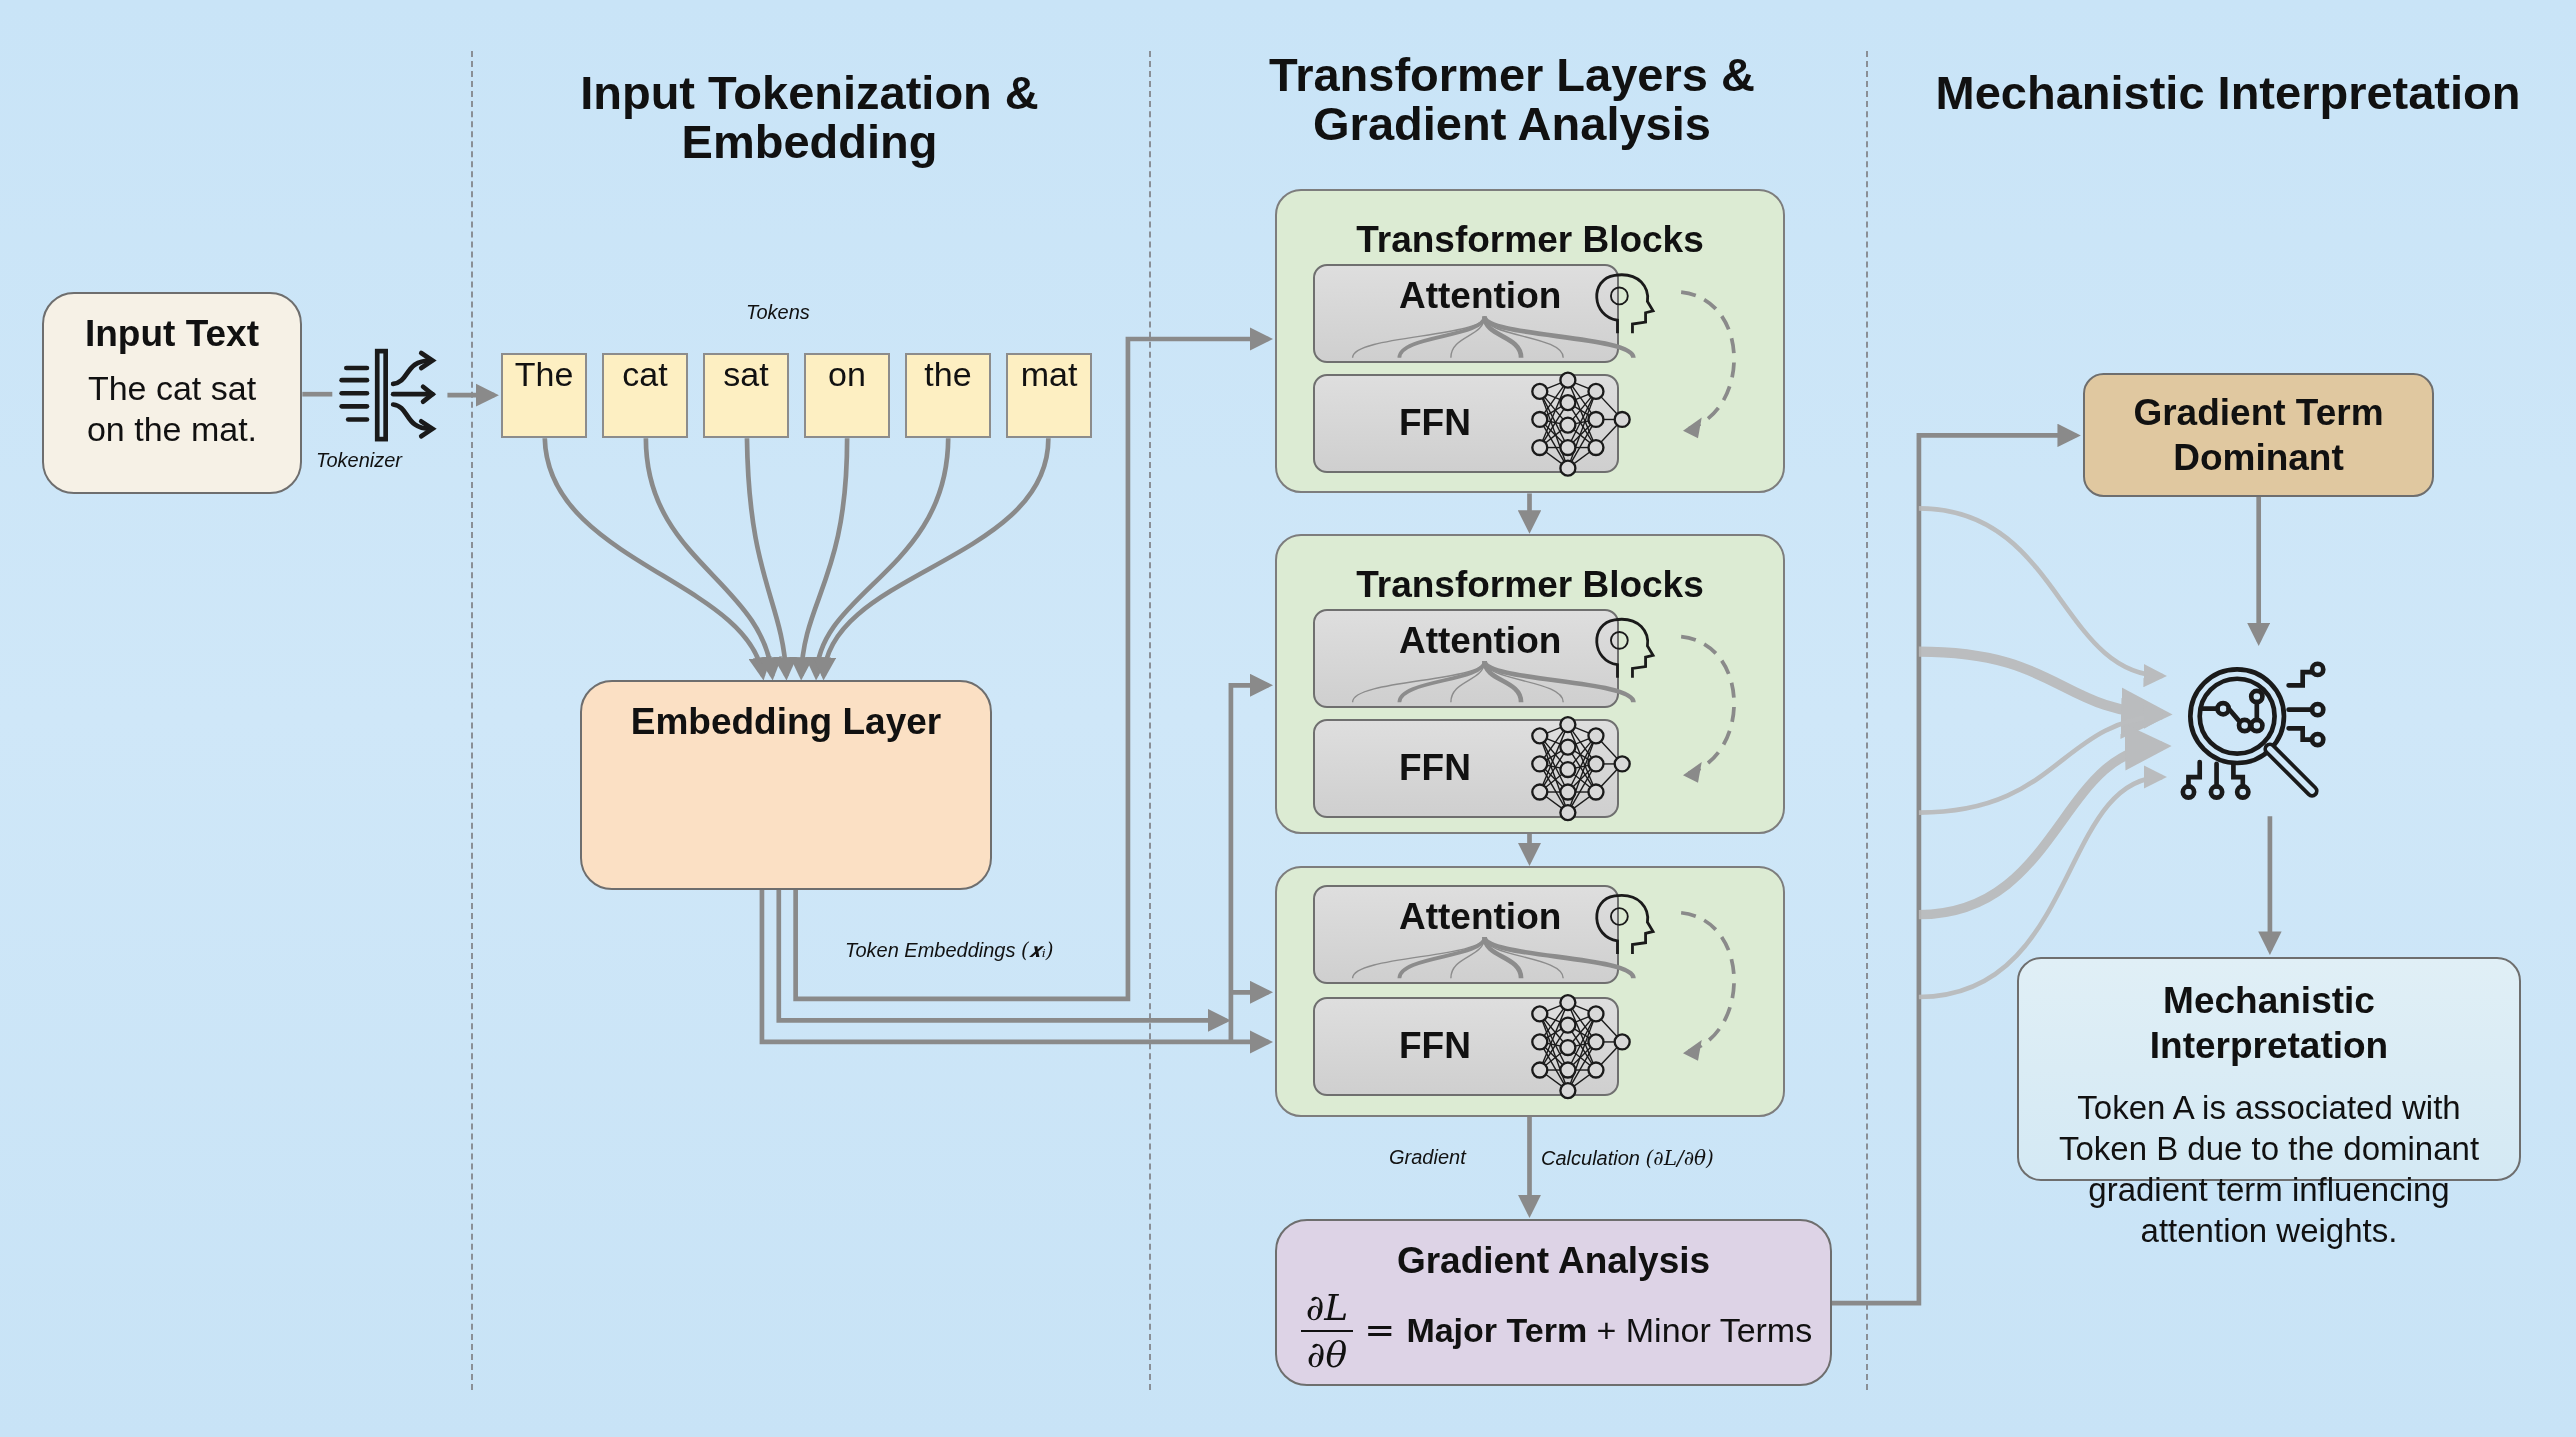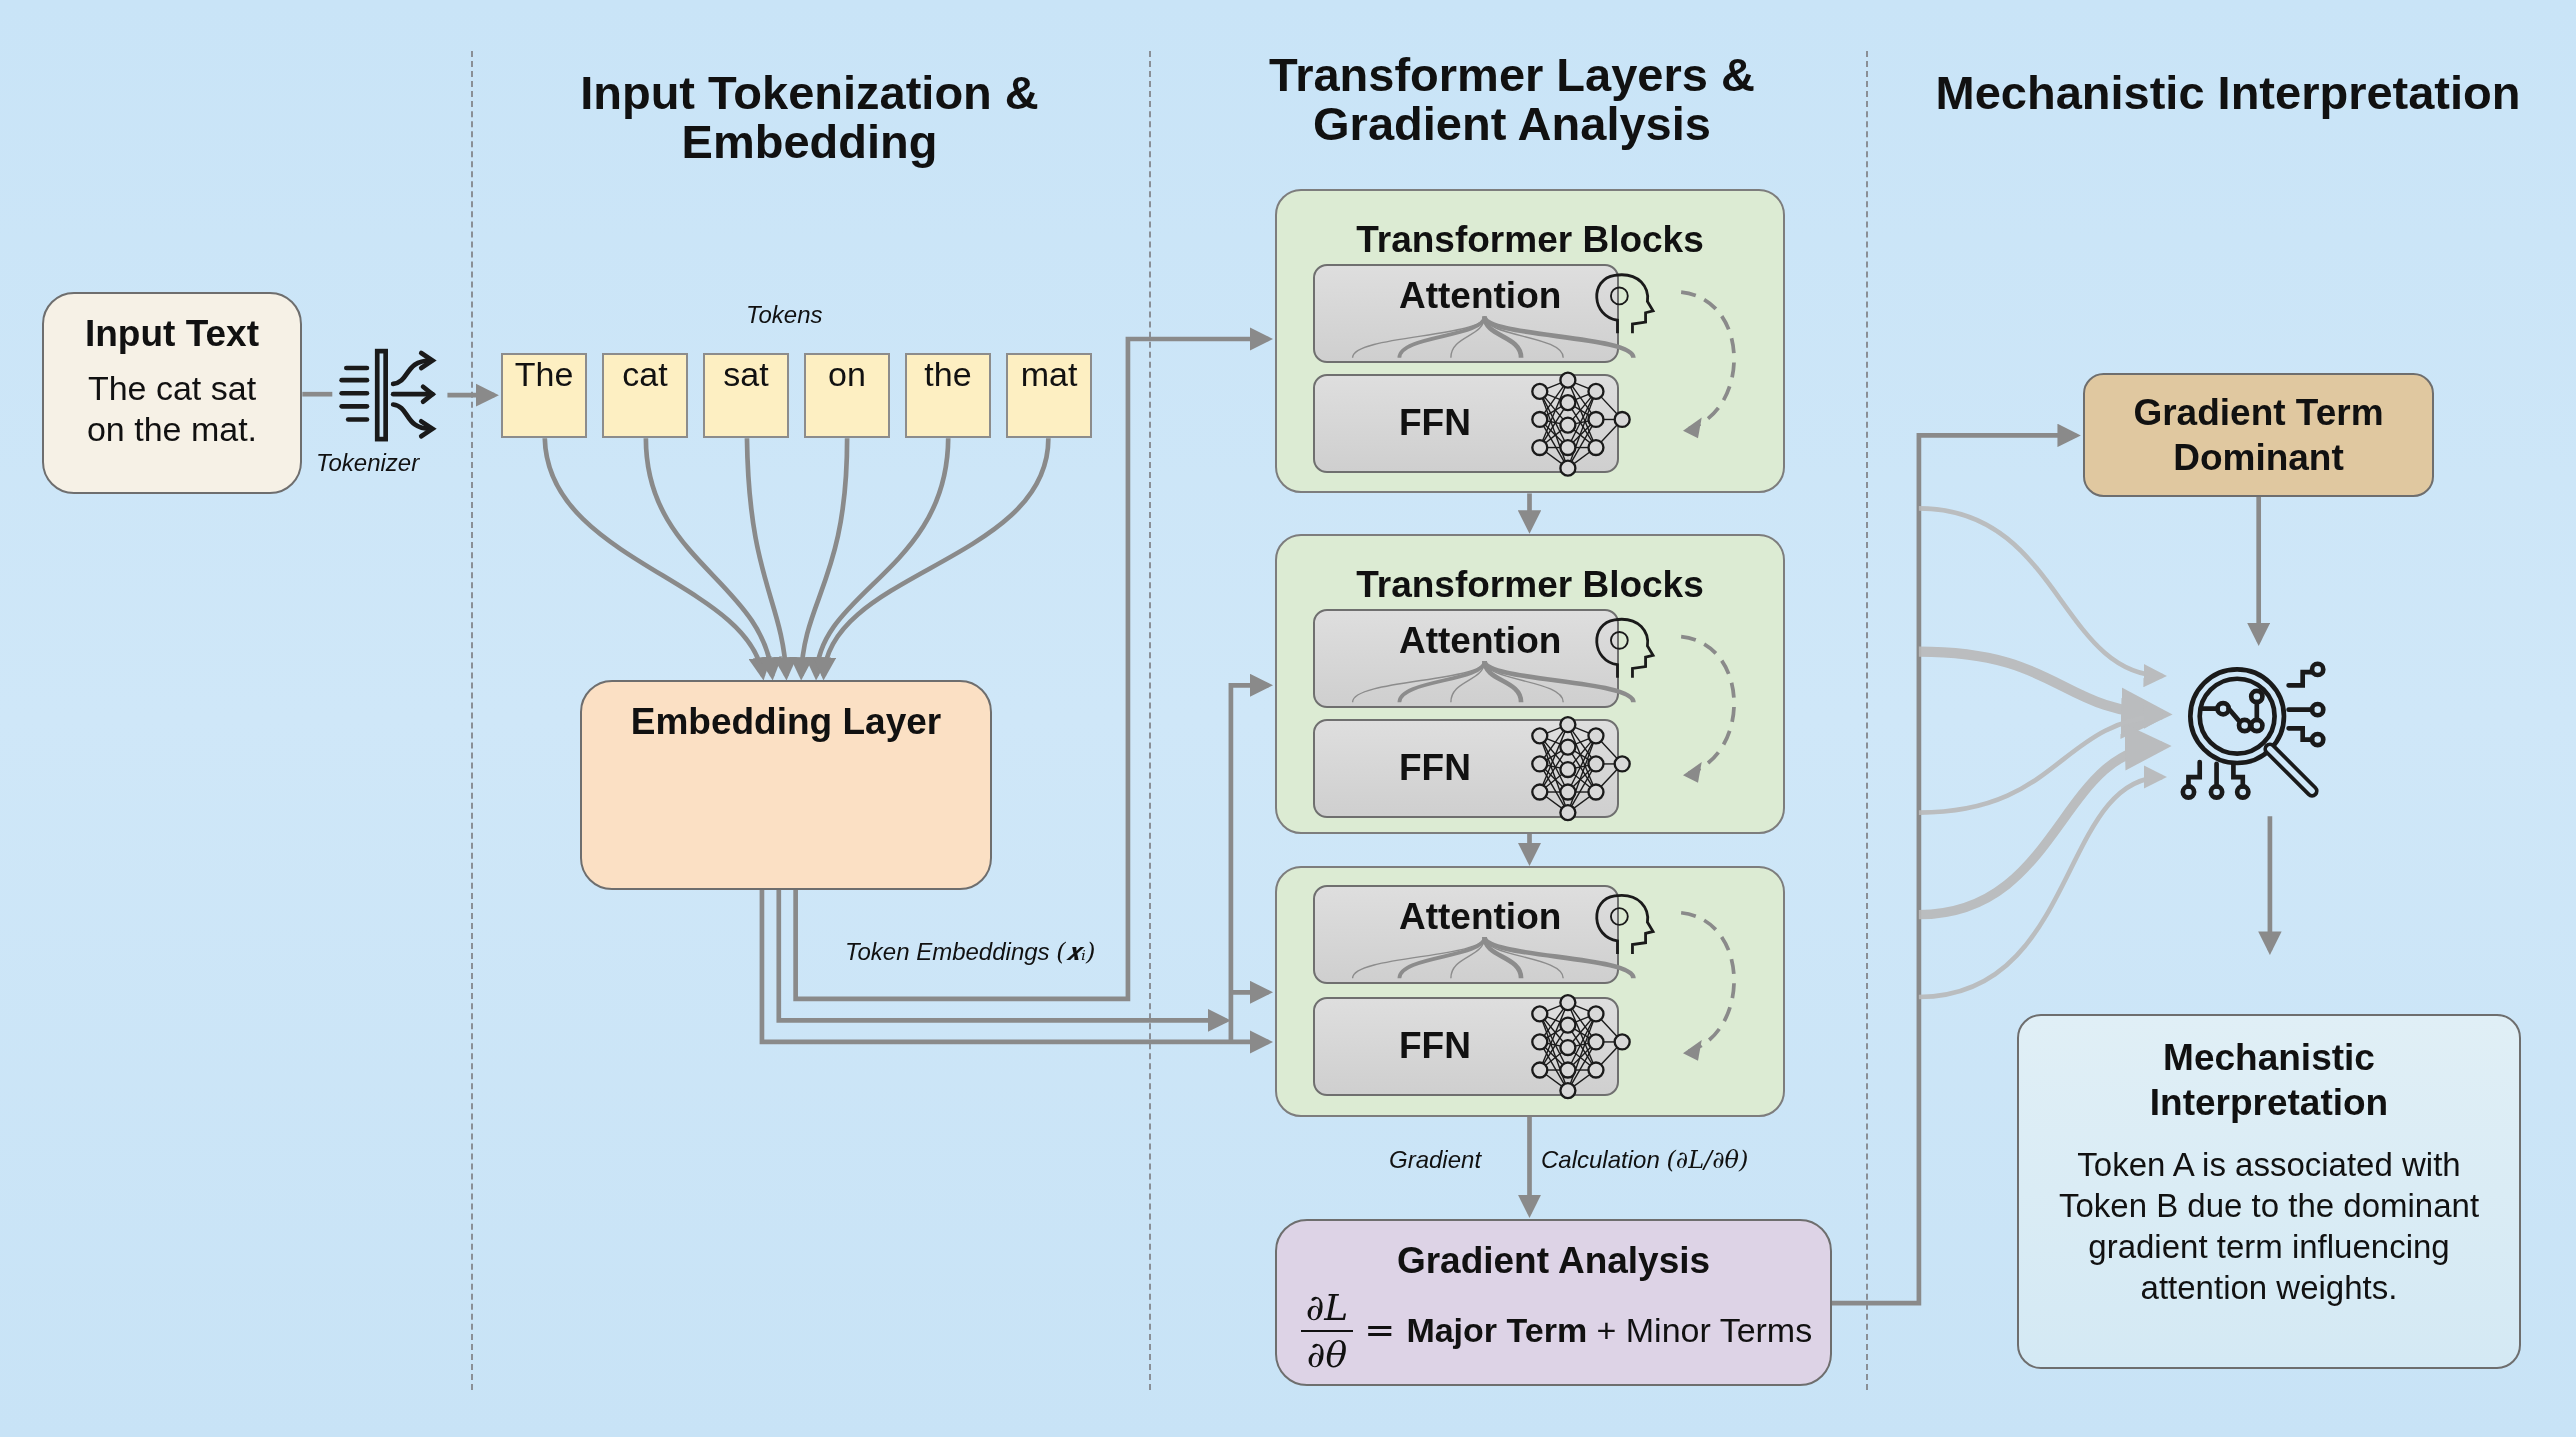--- a/index.html
+++ b/index.html
@@ -6,34 +6,34 @@
   body { width:2576px; height:1438px; position:relative; overflow:hidden;
     background: linear-gradient(180deg,#c9e4f7 0%,#cfe7f8 50%,#c8e3f6 100%);
     font-family:"Liberation Sans", sans-serif; color:#111; }
   .col-title { position:absolute; font-weight:bold; font-size:47px; text-align:center; line-height:49px; }
   .divider { position:absolute; top:51px; height:1339px; border-left:2.8px dashed #8a8f96; }
   .box { position:absolute; border:2.8px solid #6e6e6e; border-radius:32px; box-sizing:border-box; }
   .inputbox { left:42px; top:292px; width:260px; height:202px; background:#f6f1e6; text-align:center; }
   .inputbox .t { font-weight:bold; font-size:37px; margin-top:19px; }
   .inputbox .b { font-size:34px; line-height:41px; margin-top:13px; }
   .token { position:absolute; top:353px; width:86px; height:85px; background:#fdefc2; border:2.8px solid #8c8c8c; box-sizing:border-box; font-size:34px; display:flex; align-items:flex-start; justify-content:center; }
-  .italic-label { position:absolute; font-style:italic; font-size:24px; }
+  .italic-label { position:absolute; font-style:italic; font-size:20px; }
   .embed { left:580px; top:680px; width:412px; height:210px; background:#fbe0c4; }
   .embed .t { font-weight:bold; font-size:37px; text-align:center; margin-top:19px; }
   .tblock { position:absolute; left:1275px; width:510px; background:#dcebd3; border:2.8px solid #7d7d7d; border-radius:26px; box-sizing:border-box; }
   .tblock .t { font-weight:bold; font-size:37px; text-align:center; margin-top:28px; }
   .sub { position:absolute; left:36px; width:306px; height:99px; background:linear-gradient(#dedede,#cfcfcf); border:2.8px solid #6f6f6f; border-radius:14px; box-sizing:border-box; }
   .sub .lbl { position:absolute; font-weight:bold; font-size:37px; }
   .grad { left:1275px; top:1219px; width:557px; height:167px; background:#ddd3e6; }
   .grad .t { font-weight:bold; font-size:37px; text-align:center; margin-top:19px; }
   .grad .eq { position:absolute; left:24px; top:66px; display:flex; align-items:center; font-size:34px; }
   .frac { display:inline-flex; flex-direction:column; align-items:center; font-family:"DejaVu Serif", serif; font-size:36px; margin-right:11.2px; font-style:italic; }
   .frac .line { width:52px; border-top:2.8px solid #111; margin:1.9px 0; }
   .dominant { left:2083px; top:373px; width:351px; height:124px; background:#e0c8a0; border-radius:20.6px; text-align:center; font-weight:bold; font-size:37px; line-height:45px; padding-top:15px; }
-  .mech { left:2017px; top:1014px; width:504px; height:355px; background:linear-gradient(#e0eff6,#d4e9f4); border-radius:24px; text-align:center; }
+  .mech { left:2017px; top:957px; width:504px; height:224px; background:linear-gradient(#e0eff6,#d4e9f4); border-radius:24px; text-align:center; }
   .mech .t { font-weight:bold; font-size:37px; line-height:45px; margin-top:19px; }
   .mech .b { font-size:33px; line-height:41px; margin-top:19px; padding:0 17px; }
   svg.overlay { position:absolute; left:0; top:0; }
 </style>
 </head>
 <body>
 
 <div class="divider" style="left:471px;"></div>
 <div class="divider" style="left:1149px;"></div>
 <div class="divider" style="left:1866px;"></div>

